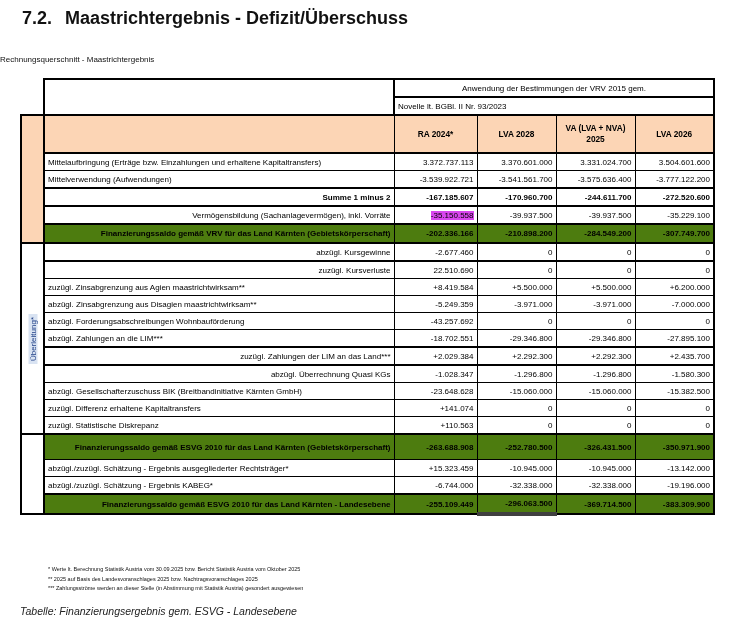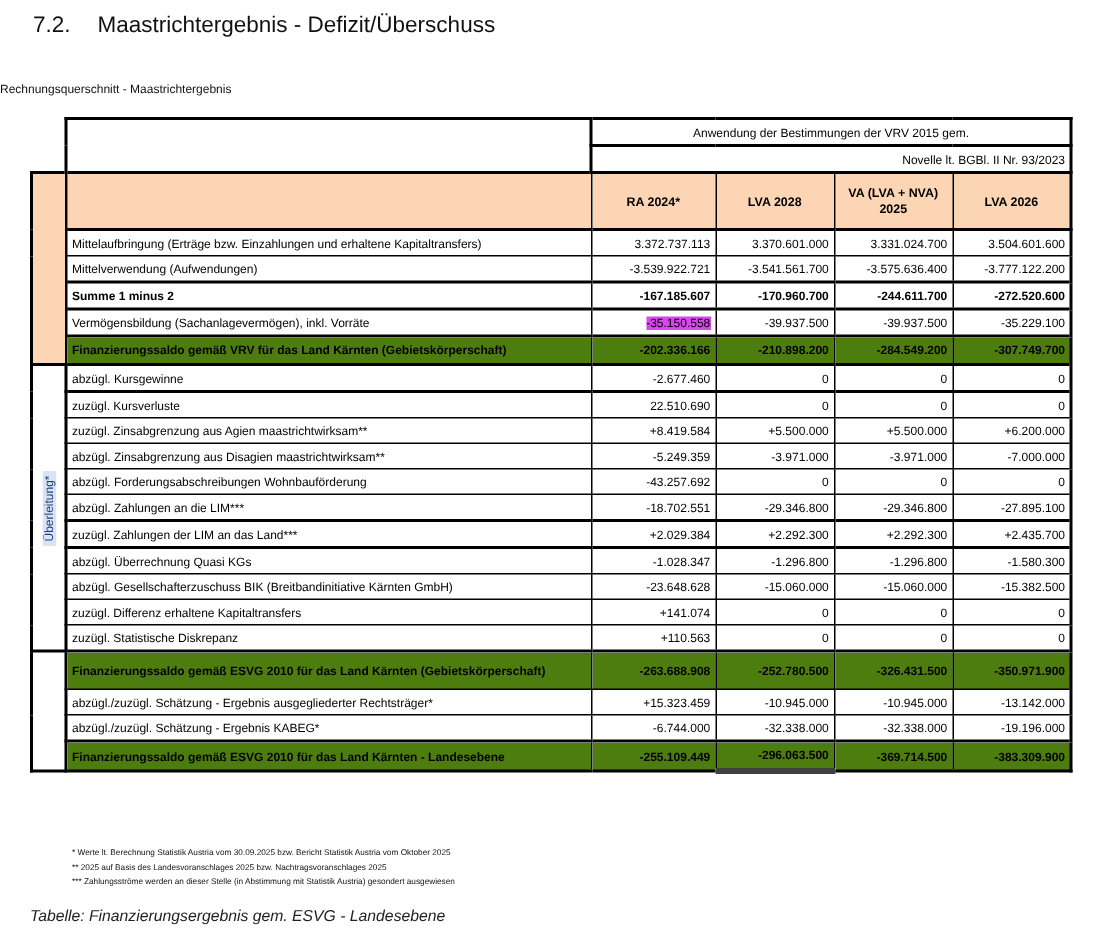--- a/index.html
+++ b/index.html
@@ -1,33 +1,33 @@
 <!DOCTYPE html>
 <html><head>
 <meta charset="utf-8">
 <style>
   html, body { margin: 0; padding: 0; background: #ffffff; }
   body { width: 746px; height: 631px; position: relative; overflow: hidden;
          font-family: "Liberation Sans", sans-serif; color: #000; }
-  .heading { position: absolute; top: 8px; left: 22px; font-size: 15px; font-weight: normal; color: #111; white-space: nowrap; }
+  .heading { position: absolute; top: 8px; left: 22px; font-size: 18px; font-weight: bold; color: #111; white-space: nowrap; }
   .heading .num { display: inline-block; width: 43px; }
   .subtitle { position: absolute; top: 55px; left: 0; width: 730px; text-align: left; font-size: 8px; color: #111; }
 
   table.main { position: absolute; left: 20px; top: 78px; border-collapse: collapse; table-layout: fixed; }
   table.main td { font-size: 8px; padding: 0 3px; height: 16px; border: 1px solid #000; overflow: hidden; white-space: nowrap; }
   td.blank { border: none !important; }
   td.side { border-left: 2px solid #000 !important; border-right: 2px solid #000 !important; border-top: 2px solid #000 !important; border-bottom: 2px solid #000 !important; position: relative; padding: 0 !important; }
   td.lbl { text-align: left; }
   td.num { text-align: right; }
   tr.bold td { font-weight: bold; }
-  tr.thicktop td { border-top: 2px solid #000; }
+  tr.thicktop td { border-top: 2px solid #000; text-align: right; }
   tr.shade td.lbl, tr.shade td.num { background: #4d7c0f; }
   tr.shade td { height: 17px; }
   td.hdr-top { text-align: center; height: 20px; border: 2px solid #000 !important; }
-  td.hdr-novelle { text-align: right; height: 38px; border: 2px solid #000 !important; }
+  td.hdr-novelle { text-align: left; height: 38px; border: 2px solid #000 !important; }
   td.hdr-label-empty { border-left: 2px solid #000 !important; border-top: 2px solid #000 !important; }
   tr.colhdr td { background: #fcd5b5; font-weight: bold; text-align: center; height: 36px; font-size: 8.3px; border-top: 2px solid #000; border-bottom: 2px solid #000; white-space: normal; line-height: 11px; }
   td.rightcol { border-right: 2px solid #000 !important; }
   .sidelabel { position: absolute; left: 50%; top: 50%; transform: translate(-50%, -50%) rotate(-90deg); font-size: 8px; color: #1f3f86; background: #d9e3f2; padding: 0 3px; white-space: nowrap; }
   .hl { background: #d946ef; }
 
   .notes { position: absolute; left: 48px; top: 565px; font-size: 5.5px; color: #111; line-height: 9.7px; }
   .caption { position: absolute; left: 20px; top: 605px; font-size: 10.5px; font-style: italic; color: #222; }
 </style>
 </head>

